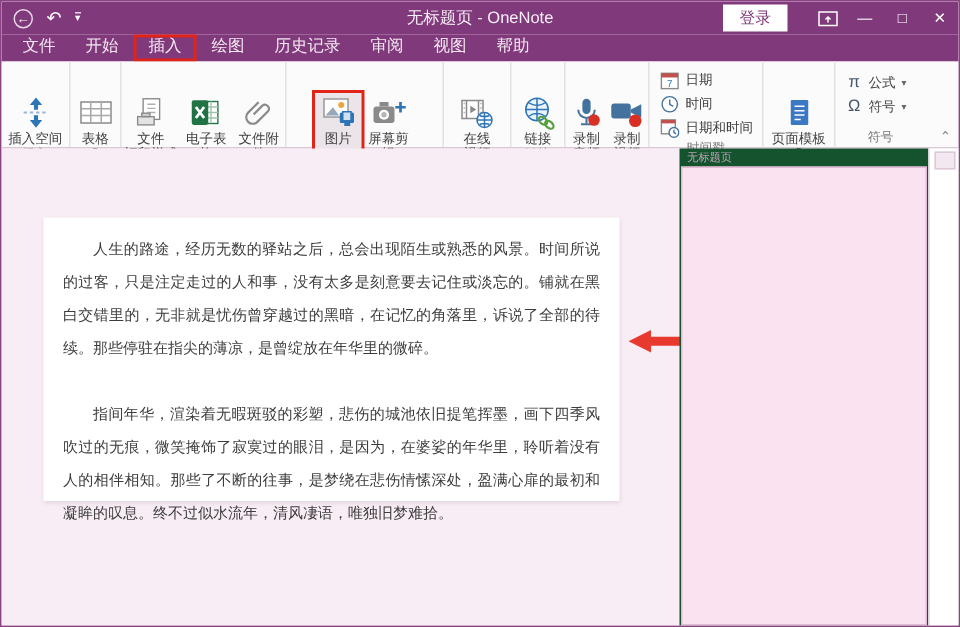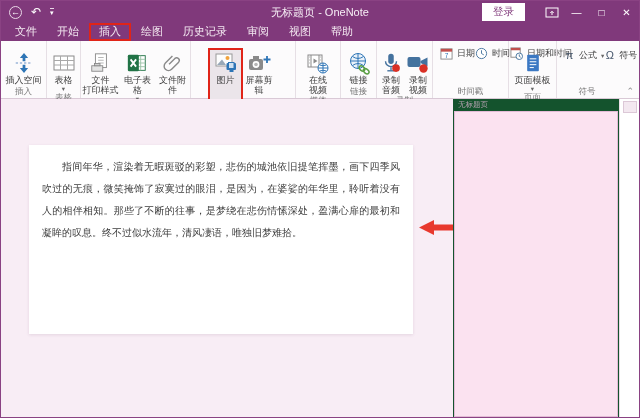--- a/index.html
+++ b/index.html
@@ -27,29 +27,29 @@
   
   .tabrow { position:absolute; left:0; top:22px; width:100%; height:18px; background:#80397B;
             display:flex; align-items:flex-end; padding-left:4px; }
   .tab { color:#F3E8F1; font-size:11px; height:18px; line-height:17px; padding:0 10px; cursor:default; white-space:nowrap; }
   .tab.hl { outline:2px solid #E02418; outline-offset:-2px; }
 
   
   .ribbon { position:absolute; left:0; top:40px; width:100%; height:58px; background:#FCFBFC;
             border-bottom:1px solid #D9C9D6; display:flex; }
   .rgroup { position:relative; height:100%; border-right:1px solid #E6DFE5; display:flex; flex-direction:column; flex:none; }
-  .gbtns { flex:1; display:flex; justify-content:center; align-items:flex-start; padding-top:9px; gap:1px; }
+  .gbtns { flex:1; display:flex; justify-content:center; align-items:flex-start; padding-top:21px; gap:1px; }
   .glabel { text-align:center; font-size:8.5px; color:#787878; padding-bottom:2px; line-height:10px; }
   .rbtn { position:relative; display:flex; flex-direction:column; align-items:center; width:35px;
           font-size:9px; color:#3F3F3F; cursor:default; }
   .rbtn .ricon { height:25px; display:flex; align-items:center; justify-content:center; }
   .rlabel { white-space:pre-line; text-align:center; line-height:10px; }
   .dd { font-size:6.5px; color:#666; line-height:7px; }
   .rbtn.hl { outline:2px solid #E02418; outline-offset:0; background:#EBE5EA; height:50px; }
-  .menu-col { display:flex; flex-direction:row; padding:4px 5px 0 7px; }
+  .menu-col { display:flex; flex-direction:column; padding:4px 5px 0 7px; }
   .mitem { display:flex; align-items:center; gap:4px; font-size:9px; color:#3F3F3F; height:16px; cursor:default; white-space:nowrap; }
   .micon { width:13px; height:13px; display:inline-flex; }
   .sglyph { font-size:11px; color:#44546A; width:11px; text-align:center; }
   .collapse { position:absolute; right:5px; bottom:3px; color:#8a8a8a; font-size:9px; line-height:8px; cursor:default; }
 
   
   .content { position:absolute; left:0; top:98px; width:100%; bottom:0; }
   .canvas { position:absolute; left:0; top:0; width:452px; height:100%; background:#F8EDF5; }
   .note-page { position:absolute; left:28px; top:46px; width:384px; height:189px; background:#FFFFFF;
                box-shadow:0 1px 3px rgba(90,40,80,.12); padding:11px 13px; }
@@ -337,20 +337,21 @@
       </div>
       <div class="glabel">符号</div>
     </div>
 
     <span class="collapse">⌃</span>
   </div>
 
   <div class="content">
     <div class="canvas">
       <div class="note-page">
+        <p>人生的路途，经历无数的驿站之后，总会出现陌生或熟悉的风景。时间所说的过客，只是注定走过的人和事，没有太多是刻意要去记住或淡忘的。铺就在黑白交错里的，无非就是忧伤曾穿越过的黑暗，在记忆的角落里，诉说了全部的待续。那些停驻在指尖的薄凉，是曾绽放在年华里的微碎。</p>
         <p>指间年华，渲染着无暇斑驳的彩塑，悲伤的城池依旧提笔挥墨，画下四季风吹过的无痕，微笑掩饰了寂寞过的眼泪，是因为，在婆娑的年华里，聆听着没有人的相伴相知。那些了不断的往事，是梦绕在悲伤情愫深处，盈满心扉的最初和凝眸的叹息。终不过似水流年，清风凄语，唯独旧梦难拾。</p>
       </div>
       <span class="red-arrow">
         <svg width="48" height="17" viewBox="0 0 48 17">
             <path d="M0 8.5 L15 1 L15 5.5 H48 V11.5 H15 V16 Z" fill="#E8392E"></path>
           </svg>
       </span>
     </div>
 
     <div class="sidebar">

